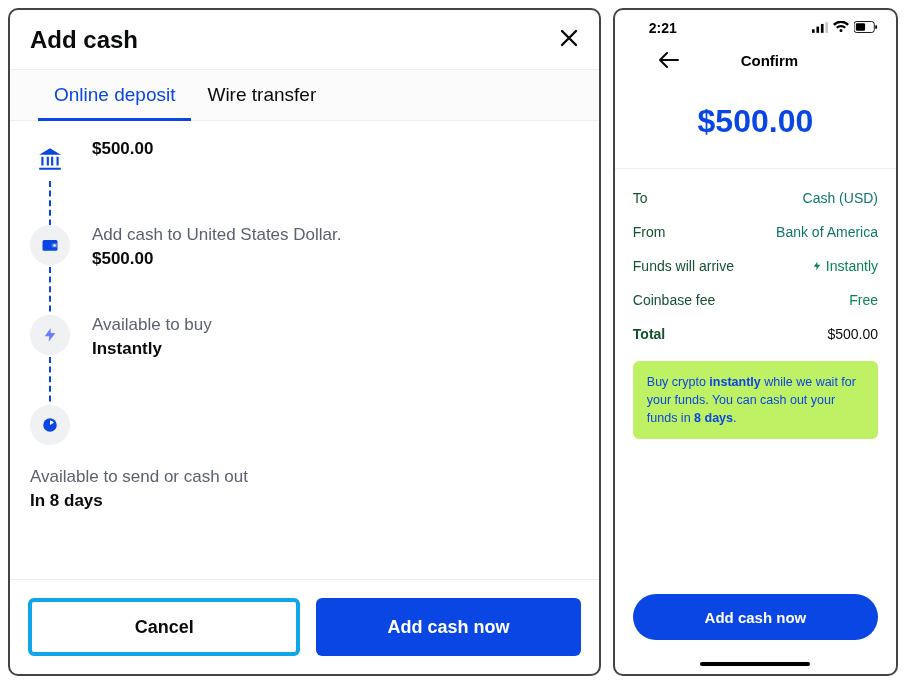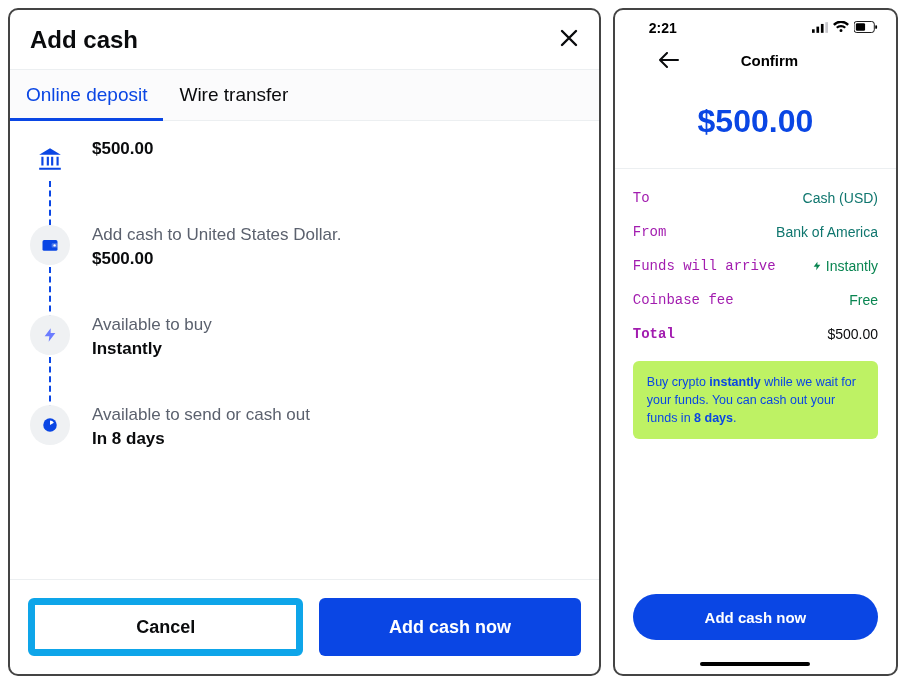--- a/index.html
+++ b/index.html
@@ -31,20 +31,21 @@
     justify-content: space-between;
     padding: 14px 20px 14px 20px;
   }
   .lp-title { font-size: 24px; font-weight: 700; color: #0a0b0d; }
   .close-x { font-size: 26px; font-weight: 400; cursor: pointer; }
   .lp-tabs {
     display: flex;
     border-top: 1px solid #eceff1;
     border-bottom: 1px solid #eceff1;
     background: #fbfbfc;
+    padding-left: 28px;
   }
   .lp-tab {
     padding: 14px 16px;
     font-size: 19px;
     color: #0a0b0d;
     cursor: pointer;
     position: relative;
   }
   .lp-tab.active { color: #0a46e4; font-weight: 500; }
   .lp-tab.active::after {
@@ -55,21 +56,21 @@
   }
 
   .lp-steps { padding: 18px 20px 10px 20px; flex: 1; }
   .step-row {
     display: flex;
     align-items: flex-start;
     gap: 22px;
     position: relative;
     padding-bottom: 46px;
   }
-  .step-row:last-child { padding-bottom: 10px; }
+  .step-row:last-child { padding-bottom: 10px; flex-direction: column; }
   .step-icon-col { width: 40px; display:flex; justify-content:center; position:relative; }
   .step-circle {
     width: 40px; height: 40px; border-radius: 50%;
     background: #eff1f3; display:flex; align-items:center; justify-content:center;
   }
   .step-circle svg { display:block; }
   .step-line {
     position: absolute;
     top: 42px;
     left: 50%;
@@ -89,21 +90,21 @@
   }
   .btn {
     flex: 1;
     height: 58px;
     border-radius: 6px;
     font-size: 18px;
     font-weight: 600;
     display:flex; align-items:center; justify-content:center;
     cursor:pointer;
   }
-  .btn-secondary { border: 7px solid #0ea5e9; background: #fff; color: #0a0b0d; }
+  .btn-secondary { border: 4px solid #0ea5e9; background: #fff; color: #0a0b0d; }
   .btn-primary { background: #0a46e4; color: #fff; border:none; }
 
   
   .statusbar {
     display:flex; justify-content:space-between; align-items:flex-start;
     padding: 10px 18px 4px 34px;
     font-size: 14px; font-weight:600;
   }
   .status-icons { display:flex; gap:5px; align-items:center; }
   .rp-nav {
@@ -116,21 +117,21 @@
     text-align:center; font-size:32px; font-weight:700;
     color:#0a46e4; padding: 22px 0 28px 0;
   }
   .rp-divider { height:1px; background:#eceff1; }
   .rp-rows { padding: 12px 18px 0 18px; }
   .rp-row {
     display:flex; justify-content:space-between; align-items:center;
     padding: 9px 0;
     font-size:14px;
   }
-  .rp-row .label { color:#a21caf;font-family:Liberation Mono, monospace; }
+  .rp-row .label { color:#14532d; }
   .rp-row .value { color:#0f766e; }
   .rp-row .value.green { color:#098551; display:flex; align-items:center; gap:4px; font-weight:500; }
   .rp-row.total .label { font-weight:700; }
   .rp-row.total .value { color:#0a0b0d; font-weight:500; }
   .rp-notice {
     margin: 10px 18px 0 18px;
     background:#bef264;
     border-radius:6px;
     padding: 12px 14px;
     font-size:12.5px;

